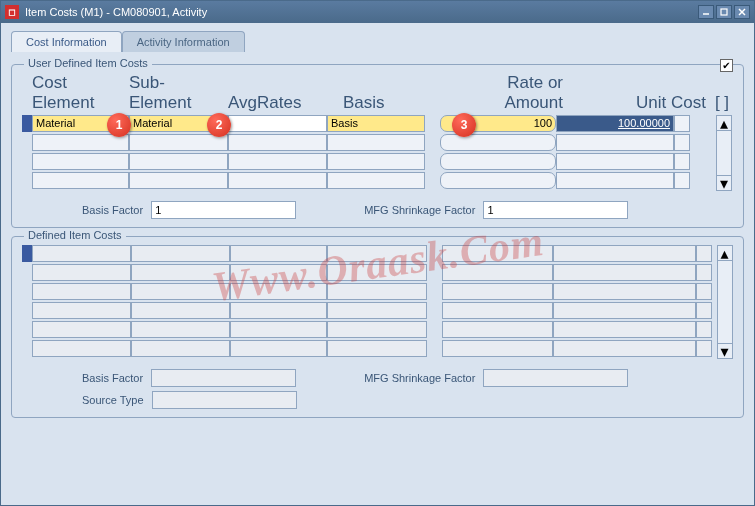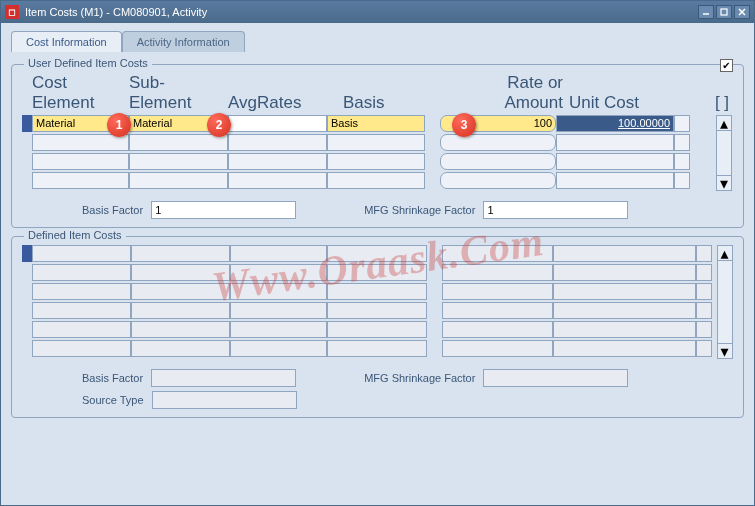--- a/index.html
+++ b/index.html
@@ -132,21 +132,21 @@
             <div>AvgRates</div>
           </div>
         <div class="col4" style="display:flex;align-items:flex-end;">
             <div>Basis</div>
           </div>
         <div class="gap"></div>
         <div class="col5">
             <div>Rate or</div>
             <div>Amount</div>
           </div>
-        <div class="col6" style="display:flex;align-items:flex-end;justify-content:flex-start;">
+        <div class="col6" style="display:flex;align-items:flex-end;justify-content:flex-end;">
             <div>Unit Cost</div>
           </div>
         <div class="col-brackets" style="display:flex;align-items:flex-end;justify-content:center;">[  ]</div>
       </div>
 
       <div class="grid-wrap">
         <div class="grid-body" style="position:relative;">
           <div class="badge" style="top:-2px; left:85px;">1</div>
           <div class="badge" style="top:-2px; left:185px;">2</div>
           <div class="badge" style="top:-2px; left:430px;">3</div>

